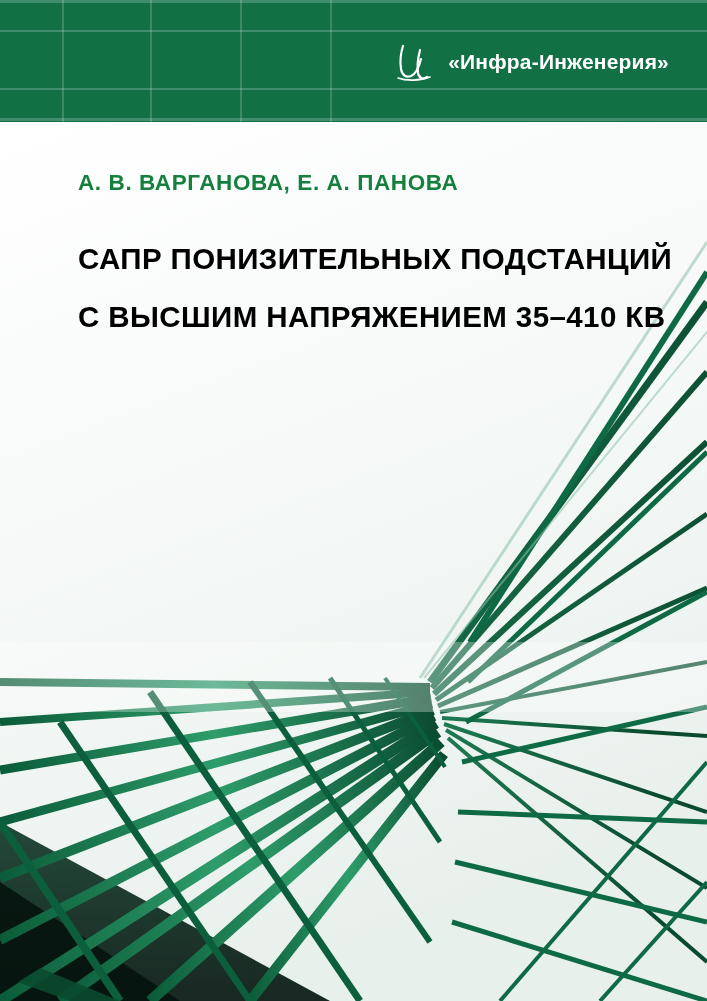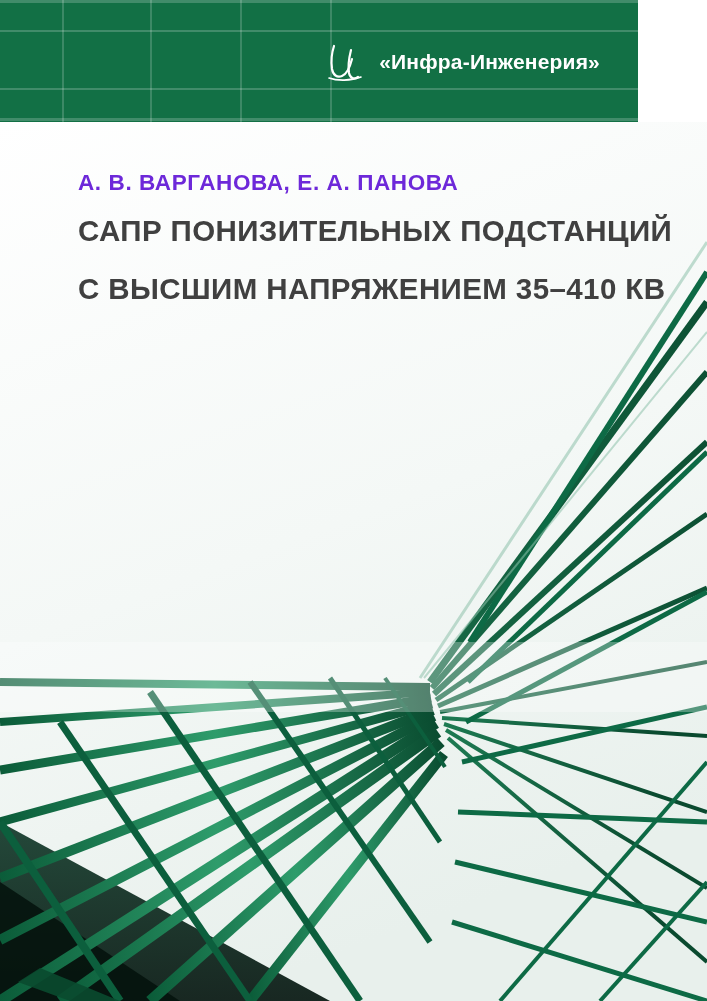--- a/index.html
+++ b/index.html
@@ -16,21 +16,21 @@
     height: 1001px;
     overflow: hidden;
     background: #ffffff;
   }
 
   
   .top-band {
     position: absolute;
     left: 0;
     top: 0;
-    width: 638px;
+    width: 707px;
     height: 122px;
     background: #127045;
     overflow: hidden;
   }
   .band-stripe {
     position: absolute;
     background: rgba(255,255,255,0.20);
   }
   .band-stripe.s1 { left: 0;   top: 0;   width: 707px; height: 3px; }
   .band-stripe.s2 { left: 0;   top: 30px; width: 707px; height: 2px; }
@@ -89,29 +89,29 @@
   .text-block {
     position: absolute;
     left: 78px;
     top: 170px;
     width: 570px;
     z-index: 5;
   }
   .authors {
     font-size: 22.5px;
     font-weight: bold;
-    color: #6d28d9;
+    color: #15803d;
     letter-spacing: 0.6px;
-    margin: 0 0 20px 0;
+    margin: 0 0 48px 0;
     white-space: nowrap;
   }
   .title-line {
     font-size: 29.5px;
     font-weight: bold;
-    color: #404040;
+    color: #000000;
     letter-spacing: 0.4px;
     line-height: 1.0;
     margin: 0 0 28px 0;
     white-space: nowrap;
   }
   .title-line.second {
     margin-bottom: 0;
   }
 </style>
 </head>

